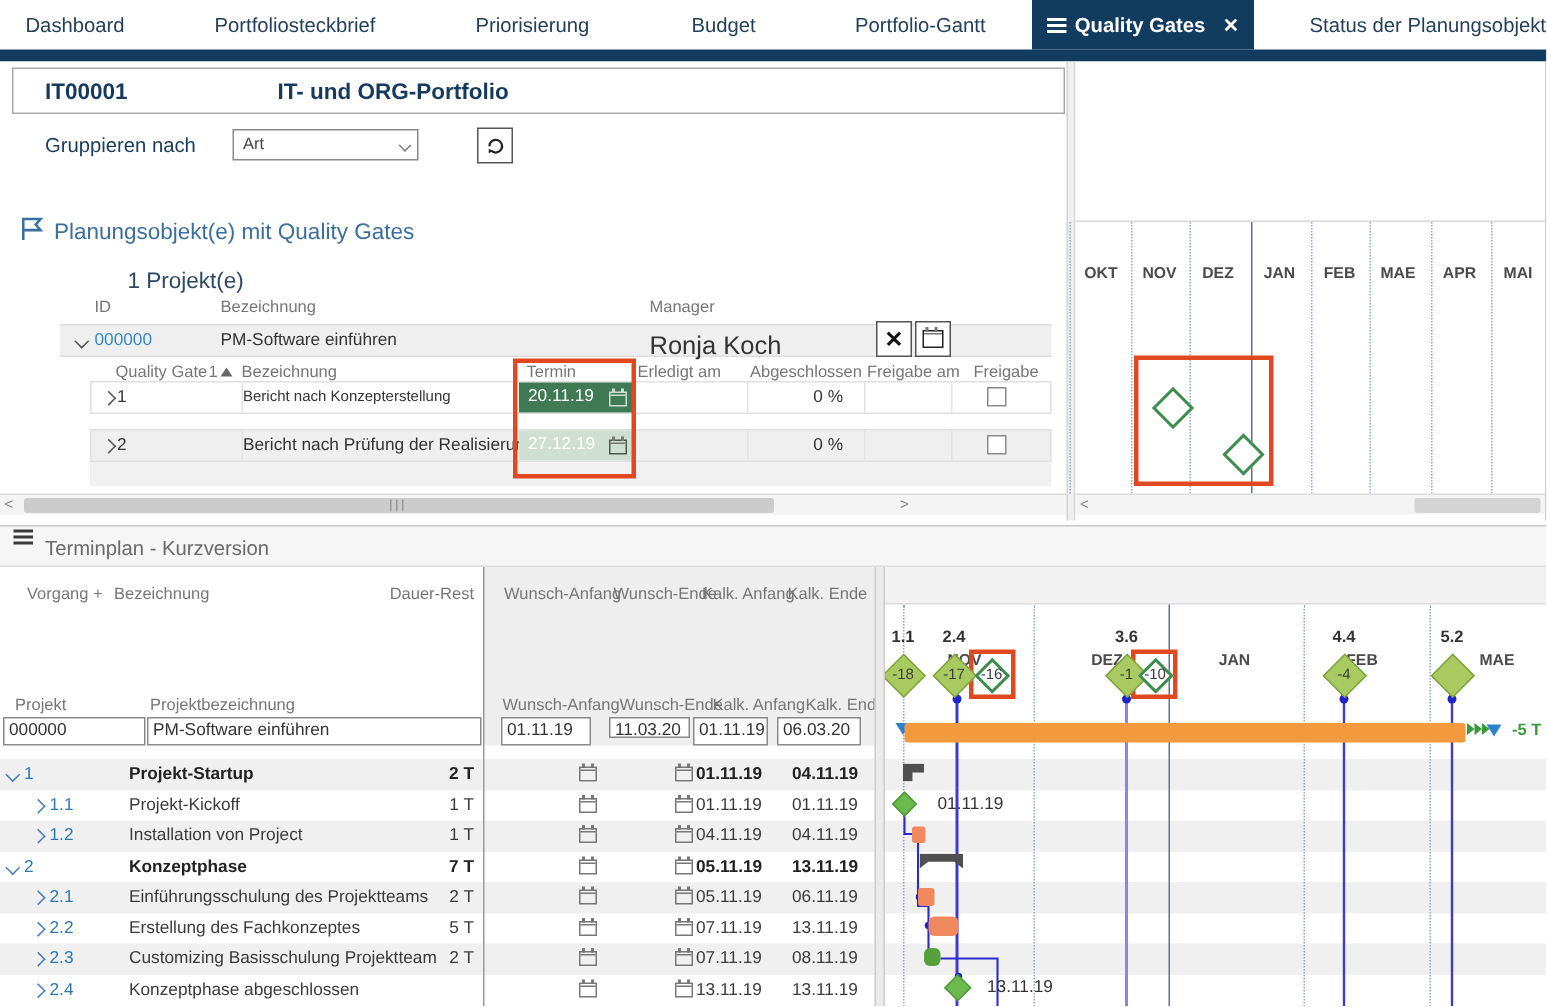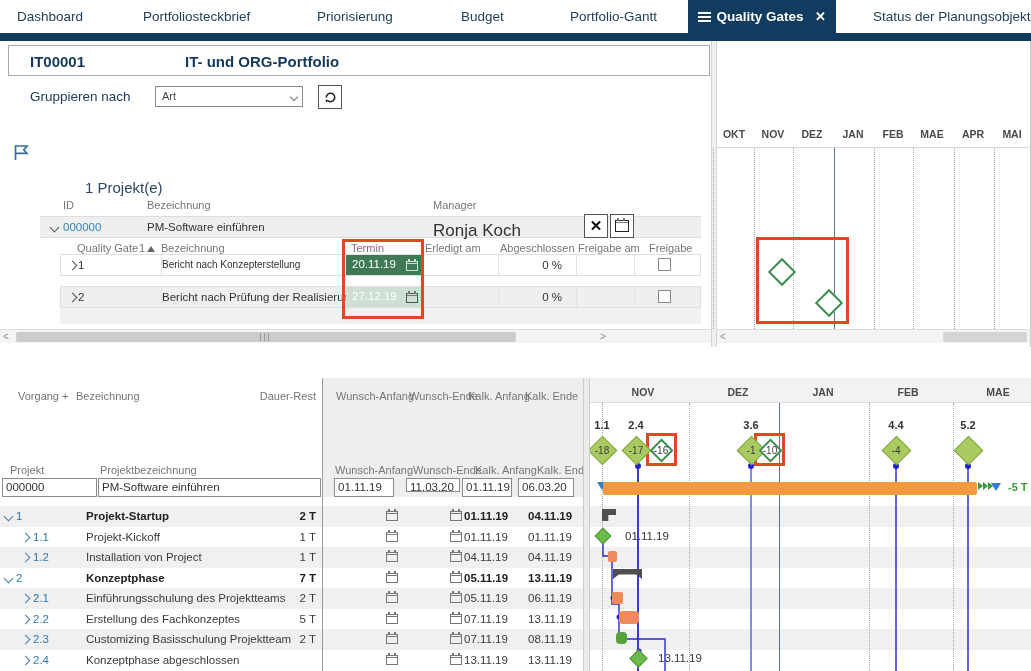--- a/index.html
+++ b/index.html
@@ -16,21 +16,21 @@
   .hamb.dark{background:#3a3a3a;box-shadow:0 4px 0 #3a3a3a,0 8px 0 #3a3a3a;}
   .closex{font-weight:bold;font-size:13px;color:#fff;margin-left:6px;}
   
   .left-panel{top:41px;left:0;width:711px;height:306px;background:#fff;}
   .right-panel{top:41px;left:717px;width:314px;height:306px;background:#fff;border-right:1px solid #ccc;box-sizing:border-box;}
   .v-splitter{top:41px;left:711px;width:6px;height:306px;background:#efefef;border-left:1px solid #d5d5d5;border-right:1px solid #d5d5d5;box-sizing:border-box;}
   .title-box{top:4px;left:8px;width:702px;height:31px;border:1px solid #a9a9a9;box-sizing:border-box;}
   .pf-id{top:12px;left:30px;font-size:15px;font-weight:bold;color:#16395e;}
   .pf-title{top:12px;left:185px;font-size:15px;font-weight:bold;color:#16395e;}
   .grp-label{top:48px;left:30px;font-size:13.5px;color:#1d3d60;}
-  .select{top:45px;left:155px;width:148px;height:21px;border:1px solid #8a8a8a;box-sizing:border-box;background:#fff;
+  .select{top:45px;left:155px;width:124px;height:21px;border:1px solid #8a8a8a;box-sizing:border-box;background:#fff;
           font-size:11px;color:#444;line-height:19px;padding:0 6px;}
   .select .arrow{position:absolute;right:5px;top:7px;width:5px;height:5px;border-right:1.2px solid #777;border-bottom:1.2px solid #777;transform:rotate(45deg);}
   .icon-btn{border:1px solid #555;background:#fff;box-sizing:border-box;display:flex;align-items:center;justify-content:center;cursor:pointer;}
   
   .sec-title{top:105px;left:36px;font-size:15px;color:#3a6f9e;}
   .proj-count{top:138px;left:85px;font-size:15px;color:#2c4866;}
   .colhead{font-size:11px;color:#767676;position:absolute;white-space:nowrap;}
   .grid-row{position:absolute;box-sizing:border-box;}
   .cellsep{position:absolute;top:0;bottom:0;width:1px;background:#e2e2e2;}
   .chev{display:inline-block;width:6px;height:6px;border-right:1.5px solid #4a7dbd;border-bottom:1.5px solid #4a7dbd;}
@@ -47,21 +47,21 @@
   .redbox{position:absolute;border:3px solid #e0481f;box-sizing:border-box;pointer-events:none;}
   
   .hsb{position:absolute;height:14px;background:#f4f4f4;border-top:1px solid #ddd;box-sizing:border-box;}
   .hsb .thumb{position:absolute;top:2px;height:10px;background:#ccc;border-radius:2px;}
   .hsb .ar{position:absolute;top:0;font-size:10px;color:#888;line-height:13px;}
   .grip{position:absolute;top:3px;width:9px;height:8px;}
   .grip i{position:absolute;top:0;width:1px;height:8px;background:#999;}
   
   .vdot{position:absolute;width:0;border-left:1px dotted #96a5c0;}
   .vsolid{position:absolute;width:0;border-left:1px solid #5f7390;}
-  .month{position:absolute;font-size:10.5px;font-weight:bold;color:#4a4a4a;transform:translateX(-50%);}
+  .month{position:absolute;font-size:10.5px;font-weight:bold;color:#4a4a4a;transform:translateX(-50%);margin-top:48px;}
   .dia-fill{position:absolute;background:#a9ca60;border:1px solid #7fa33c;transform:rotate(45deg);box-sizing:border-box;cursor:pointer;}
   .dia-out{position:absolute;background:#fff;border:2px solid #3e8d4e;transform:rotate(45deg);box-sizing:border-box;cursor:pointer;}
   .dia-lbl{position:absolute;font-size:10px;color:#3c3c3c;transform:translate(-50%,-50%);white-space:nowrap;}
   .grp-lbl{position:absolute;font-size:11px;font-weight:bold;color:#333;transform:translateX(-50%);}
   .tri-down{position:absolute;width:0;height:0;border-left:5px solid transparent;border-right:5px solid transparent;border-top:8px solid #2f7fd0;}
   .garrow{position:absolute;width:0;height:0;border-top:4px solid transparent;border-bottom:4px solid transparent;border-left:5px solid #3a9a3a;}
   
   .sect-head{top:350px;left:0;width:1031px;height:28px;background:#f6f6f6;border-top:1px solid #c8c8c8;border-bottom:1px solid #ddd;box-sizing:border-box;}
   .sect-title{position:absolute;top:7px;left:30px;font-size:13.5px;color:#6a6a6a;}
   .trow{position:absolute;left:0;width:1031px;height:20.5px;}
@@ -111,20 +111,21 @@
         <path d="M3.5 8a4.5 4.5 0 1 1 1.4 3.2" fill="none" stroke="#222" stroke-width="1.6"></path>
         <path d="M3 13 L3 9.8 L6.2 11.4 Z" fill="#222"></path>
       </svg>
     </div>
 
     <span class="a" style="left:12px;top:102px">
       <svg width="19" height="19" viewBox="0 0 19 19">
           <path d="M3.5 17 V3 h11.5 l-3.2 3.7 3.2 3.7 H3.5" fill="none" stroke="#3a6f9e" stroke-width="1.7"></path>
         </svg>
     </span>
+    <span class="a sec-title">Planungsobjekt(e) mit Quality Gates</span>
     <span class="a proj-count">1 Projekt(e)</span>
 
     <span class="colhead" style="left:63px;top:158px">ID</span>
     <span class="colhead" style="left:147px;top:158px">Bezeichnung</span>
     <span class="colhead" style="left:433px;top:158px">Manager</span>
 
     <div class="grid-row" style="left:40px;top:175px;width:661px;height:22px;background:#efefef;border-top:1px solid #ddd;border-bottom:1px solid #ddd;">
       <span class="chev down dark" style="position:absolute;left:11px;top:7px"></span>
       <span style="position:absolute;left:23px;top:4px;font-size:11.5px;color:#3488c8">000000</span>
       <span style="position:absolute;left:107px;top:4px;font-size:11.5px">PM-Software einführen</span>
@@ -220,20 +221,24 @@
 
     <div class="dia-out" style="left:55px;top:221px;width:20px;height:20px"></div>
     <div class="dia-out" style="left:102px;top:252px;width:20px;height:20px"></div>
     <div class="redbox" style="left:39px;top:196px;width:93px;height:87px"></div>
     <div class="hsb" style="left:0;top:288px;width:313px">
       <span class="ar" style="left:3px">&lt;</span>
       <div class="thumb" style="left:226px;width:84px;background:#d4d4d4"></div>
     </div>
   </div>
 
+  <div class="a sect-head">
+    <span class="a hamb dark" style="left:9px;top:10px"></span>
+    <span class="sect-title">Terminplan - Kurzversion</span>
+  </div>
 
   <div class="a" style="left:0;top:378px;width:1031px;height:293px;overflow:hidden">
 
     <div class="a" style="left:322px;top:0;width:261px;height:119px;background:#eeeeee"></div>
 
     <div class="a" style="left:590px;top:0;width:441px;height:25px;background:#f2f2f2;border-bottom:1px solid #ddd;box-sizing:border-box"></div>
 
     <span class="colhead" style="left:18px;top:12px">Vorgang</span>
     <span class="colhead" style="left:62px;top:12px">+</span>
     <span class="colhead" style="left:76px;top:12px">Bezeichnung</span>

